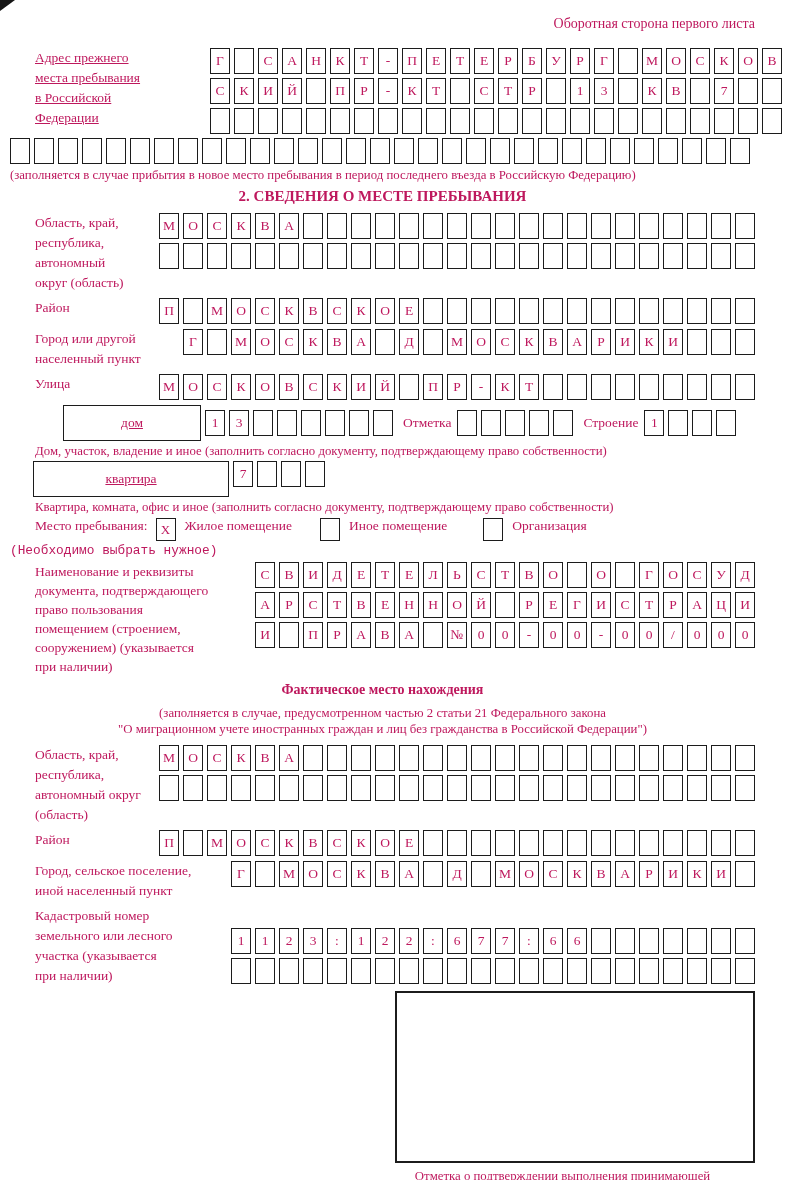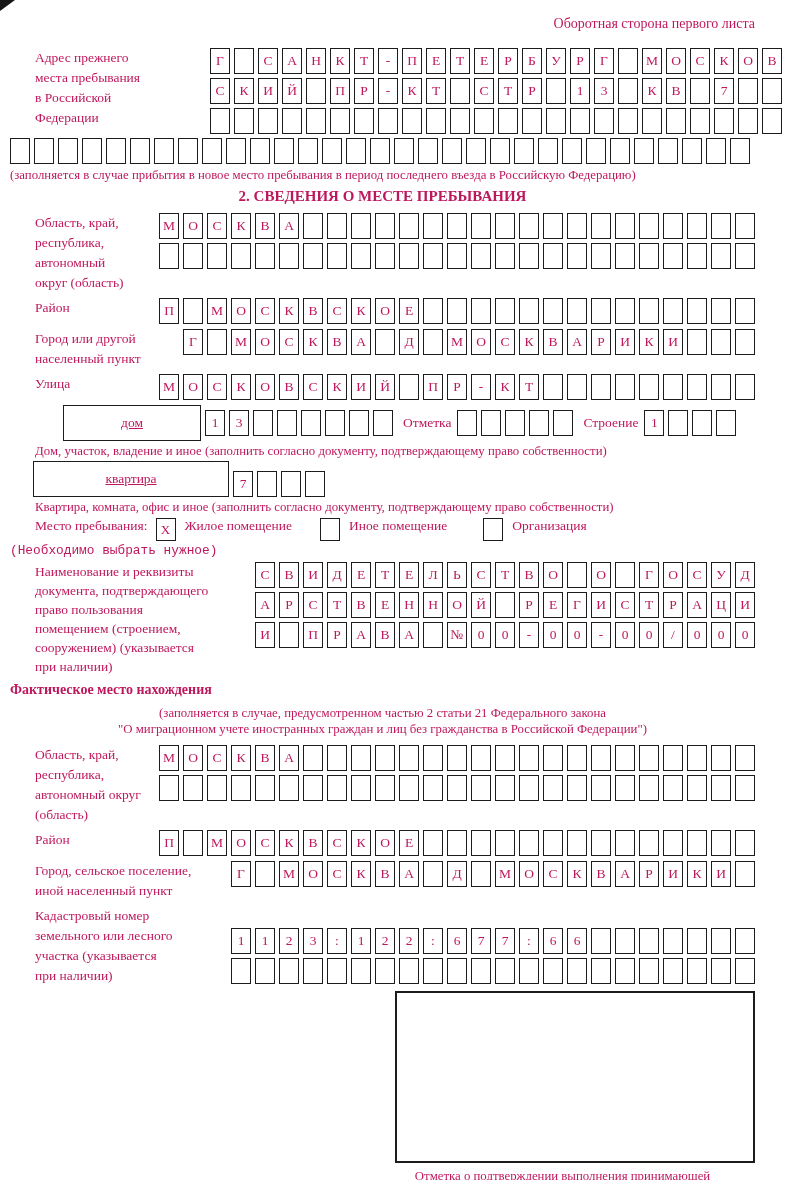--- a/index.html
+++ b/index.html
@@ -36,40 +36,40 @@
   }
   .rows{display:flex;flex-direction:column;gap:4px;margin-left:auto;flex:none;}
   .field{display:flex;align-items:flex-start;margin-bottom:5px;}
   .label{
     flex:1;
     font-size:13.5px;line-height:20px;
     padding-left:25px;
     white-space:pre-line;
   }
   .prev-block{display:flex;align-items:flex-start;}
-  .prev-block .label{flex:none;width:175px;}
+  .prev-block .label{flex:none;width:175px;text-decoration:underline;}
   .full-row{margin-top:4px;}
   .note{
     font-size:12.8px;line-height:16px;
     padding-left:25px;
     margin:2px 0 2px 0;
   }
   .note-center{
     text-align:left;padding-left:0;
     margin:3px 0 3px 0;
   }
   .section-title{
     text-align:center;
     font-weight:bold;
     font-size:15px;line-height:20px;
     margin:2px 0 7px 0;
   }
   
   .house-line{display:flex;align-items:center;margin:1px 0 2px 53px;}
-  .apartment-line{display:flex;align-items:flex-end;margin:1px 0 2px 23px;}
+  .apartment-line{display:flex;align-items:flex-start;margin:1px 0 2px 23px;}
   .widebox{
     flex:none;box-sizing:border-box;
     height:36px;border:1.8px solid #1c1c1c;
     display:flex;align-items:center;justify-content:center;
     font-size:13.5px;
     text-decoration:underline;
   }
   .wb-house{width:138px;margin-right:4px;}
   .wb-apartment{width:196px;margin-right:4px;}
   .inline-label{flex:none;font-size:13.5px;margin:0 6px 0 10px;}
@@ -83,21 +83,21 @@
     font-size:13px;
   }
   .cb-1{margin-left:8px;}
   .cb-2{margin-left:28px;}
   .cb-3{margin-left:36px;}
   .opt-label{margin-left:9px;}
   .narrow-note{width:640px;padding-left:0;margin:1px 0 3px 0;font-family:Liberation Mono, monospace;}
   .doc-field .label{line-height:19px;}
   
   .fact-title{
-    text-align:left;font-weight:bold;
+    text-align:center;font-weight:bold;
     font-size:14px;line-height:18px;
     margin:4px 0 6px 0;
   }
   .fact-note{
     text-align:center;font-size:12.8px;line-height:16px;
   }
   .fact-gap{margin-top:8px;}
   .cad-rows{margin-top:22px;}
   
   .stamp-box{

